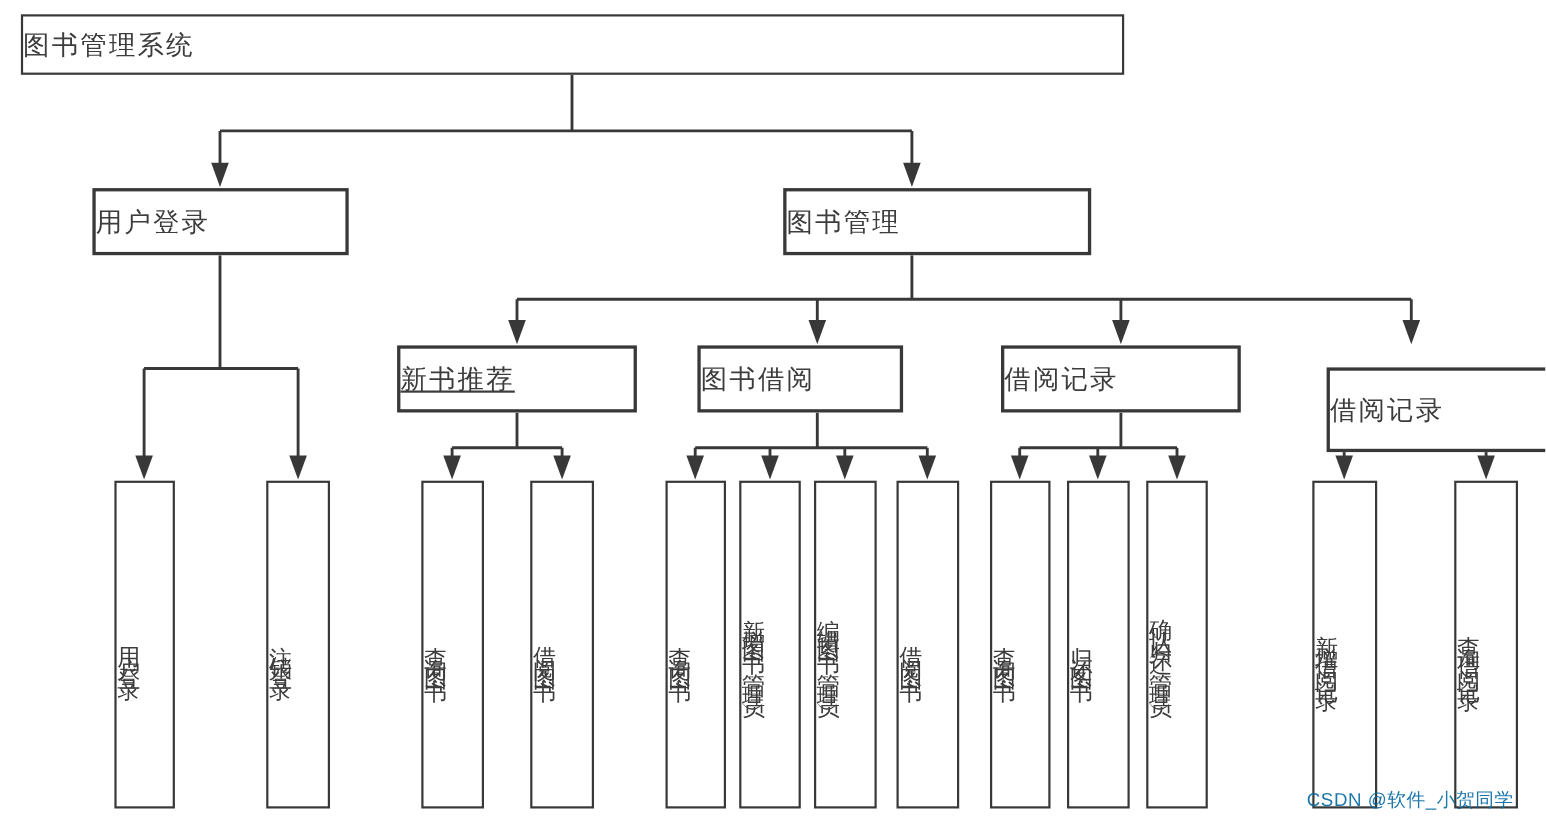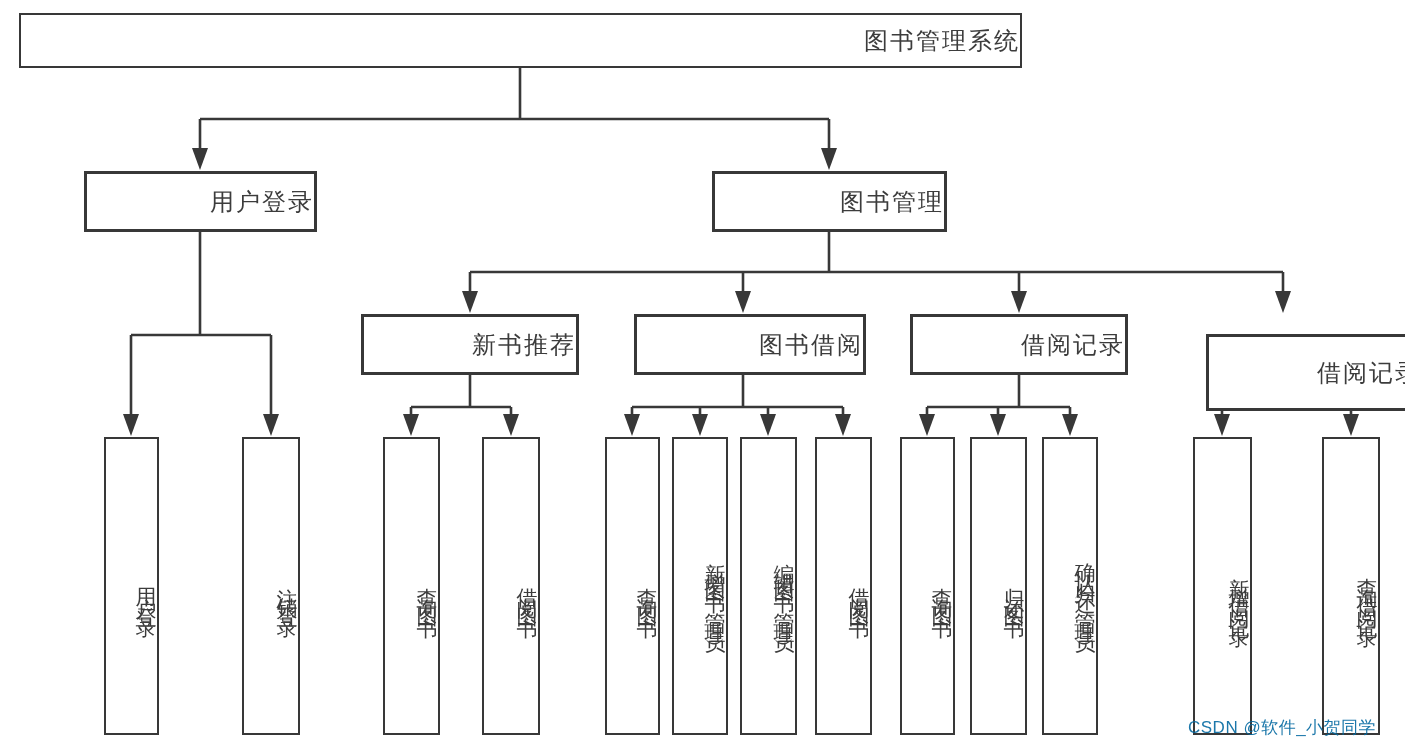--- a/index.html
+++ b/index.html
@@ -6,21 +6,21 @@
   #canvas {
     position:relative; width:1405px; height:747px;
     background:#ffffff; overflow:hidden;
     font-family:"Liberation Sans","DejaVu Sans",sans-serif;
     color:#3c3c3c;
   }
   #wires { position:absolute; left:0; top:0; z-index:0; }
   .box {
     position:absolute; box-sizing:border-box; background:#ffffff;
     border:3px solid #383838; z-index:1;
-    display:flex; align-items:center; justify-content:flex-end;padding-left:28px;
+    display:flex; align-items:center; justify-content:flex-start;
   }
   .box.root  { border-width:2.5px; }
   .box.leaf  { border-width:2.5px; }
   .hlabel { font-size:24px; letter-spacing:2px; white-space:nowrap; }
   .vlabel {
     writing-mode:vertical-rl; text-orientation:mixed;
     font-size:21px; letter-spacing:10px; line-height:1;
     margin-bottom:-10px; white-space:nowrap;
   }
   #watermark {
@@ -77,28 +77,28 @@
     </g>
   </svg>
 
   <div class="box root" style="left:19px; top:13px; width:1003px; height:55px;">
     <span class="hlabel">图书管理系统</span>
   </div>
 
   <div class="box" style="left:84px; top:171px; width:233px; height:61px;">
     <span class="hlabel">用户登录</span>
   </div>
-  <div class="box" style="left:712px; top:171px; width:235px; height:61px;">
+  <div class="box" style="left:712px; top:171px; width:280px; height:61px;">
     <span class="hlabel">图书管理</span>
   </div>
 
-  <div class="box" style="left:361px; top:314px; width:218px; height:61px;">
+  <div class="box" style="left:361px; top:314px; width:218px; height:61px;text-decoration:underline;">
     <span class="hlabel">新书推荐</span>
   </div>
-  <div class="box" style="left:634px; top:314px; width:232px; height:61px;">
+  <div class="box" style="left:634px; top:314px; width:187px; height:61px;">
     <span class="hlabel">图书借阅</span>
   </div>
   <div class="box" style="left:910px; top:314px; width:218px; height:61px;">
     <span class="hlabel">借阅记录</span>
   </div>
   <div class="box" style="left:1206px; top:314px; width:218px; height:77px;margin-top:20px;">
     <span class="hlabel">借阅记录</span>
   </div>
 
   <div class="box leaf" style="left:104px; top:437px; width:55px; height:298px;">

